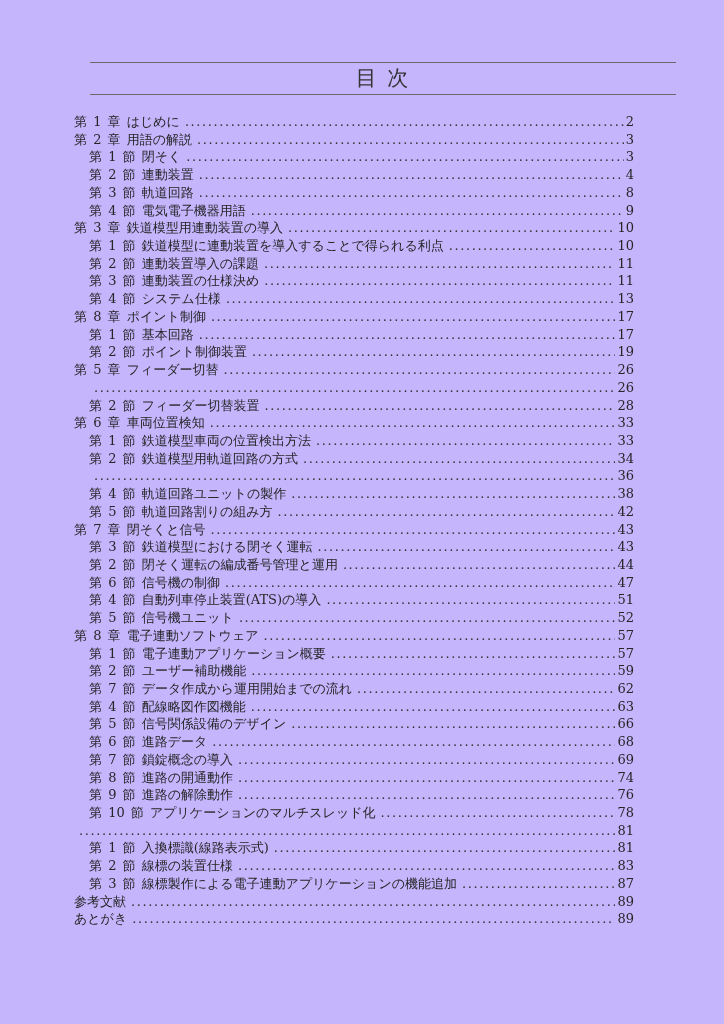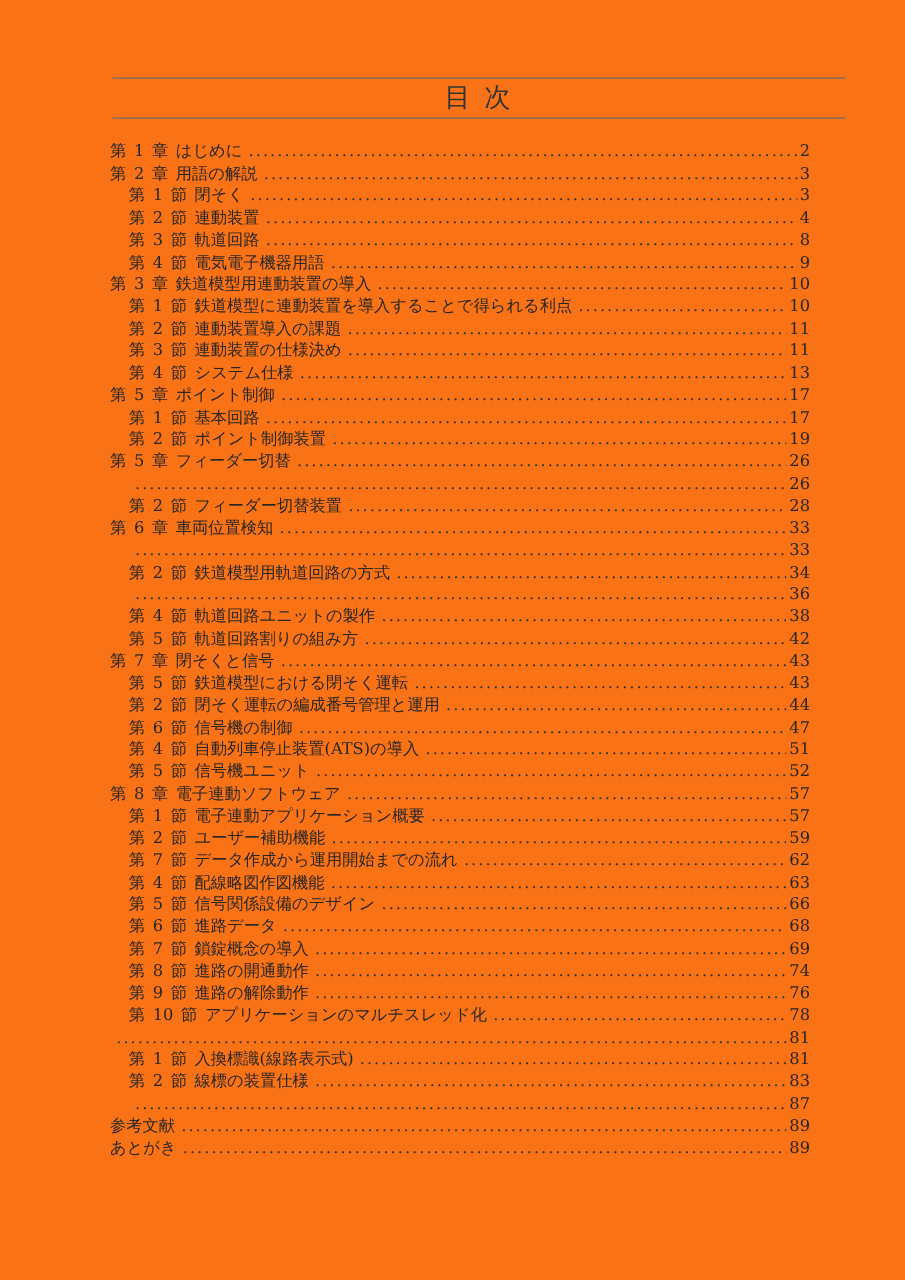--- a/index.html
+++ b/index.html
@@ -1,20 +1,20 @@
 <!DOCTYPE html>
 <html><head>
 <meta charset="utf-8">
 <style>
   html, body { margin: 0; padding: 0; background: #ffffff; }
   .page {
     position: relative;
     width: 724px;
     height: 1024px;
-    background: #f97316;
+    background: #c4b5fd;
     font-family: "DejaVu Serif", "Liberation Serif", serif;
     color: #262626;
     overflow: hidden;
   }
   .toc-header {
     position: absolute;
     left: 90px;
     top: 62px;
     width: 586px;
     border-top: 1.5px solid #6a6a6a;
@@ -22,21 +22,21 @@
   }
   .toc-title {
     text-align: center;
     font-size: 21px;
     line-height: 31px;
     letter-spacing: 2px;
     color: #333333;
   }
   .toc-list {
     position: absolute;
-    left: 88px;
+    left: 74px;
     top: 113px;
     width: 560px;
   }
   .toc-row {
     display: flex;
     align-items: baseline;
     line-height: 17.72px;
     font-size: 13px;
     word-spacing: 2px;
     white-space: nowrap;
@@ -112,21 +112,21 @@
         <span class="toc-label">第 3 節 連動装置の仕様決め</span>
         <span class="toc-dots">................................................................................................................................................................................................................................................</span>
         <span class="toc-page">11</span>
       </div>
       <div class="toc-row lv1">
         <span class="toc-label">第 4 節 システム仕様</span>
         <span class="toc-dots">................................................................................................................................................................................................................................................</span>
         <span class="toc-page">13</span>
       </div>
       <div class="toc-row lv0">
-        <span class="toc-label">第 5 章 ポイント制御</span>
+        <span class="toc-label">第 8 章 ポイント制御</span>
         <span class="toc-dots">................................................................................................................................................................................................................................................</span>
         <span class="toc-page">17</span>
       </div>
       <div class="toc-row lv1">
         <span class="toc-label">第 1 節 基本回路</span>
         <span class="toc-dots">................................................................................................................................................................................................................................................</span>
         <span class="toc-page">17</span>
       </div>
       <div class="toc-row lv1">
         <span class="toc-label">第 2 節 ポイント制御装置</span>
@@ -146,20 +146,21 @@
         <span class="toc-label">第 2 節 フィーダー切替装置</span>
         <span class="toc-dots">................................................................................................................................................................................................................................................</span>
         <span class="toc-page">28</span>
       </div>
       <div class="toc-row lv0">
         <span class="toc-label">第 6 章 車両位置検知</span>
         <span class="toc-dots">................................................................................................................................................................................................................................................</span>
         <span class="toc-page">33</span>
       </div>
       <div class="toc-row lv1">
+        <span class="toc-label">第 1 節 鉄道模型車両の位置検出方法</span>
         <span class="toc-dots">................................................................................................................................................................................................................................................</span>
         <span class="toc-page">33</span>
       </div>
       <div class="toc-row lv1">
         <span class="toc-label">第 2 節 鉄道模型用軌道回路の方式</span>
         <span class="toc-dots">................................................................................................................................................................................................................................................</span>
         <span class="toc-page">34</span>
       </div>
       <div class="toc-row lv1">
         <span class="toc-dots">................................................................................................................................................................................................................................................</span>
@@ -174,21 +175,21 @@
         <span class="toc-label">第 5 節 軌道回路割りの組み方</span>
         <span class="toc-dots">................................................................................................................................................................................................................................................</span>
         <span class="toc-page">42</span>
       </div>
       <div class="toc-row lv0">
         <span class="toc-label">第 7 章 閉そくと信号</span>
         <span class="toc-dots">................................................................................................................................................................................................................................................</span>
         <span class="toc-page">43</span>
       </div>
       <div class="toc-row lv1">
-        <span class="toc-label">第 5 節 鉄道模型における閉そく運転</span>
+        <span class="toc-label">第 3 節 鉄道模型における閉そく運転</span>
         <span class="toc-dots">................................................................................................................................................................................................................................................</span>
         <span class="toc-page">43</span>
       </div>
       <div class="toc-row lv1">
         <span class="toc-label">第 2 節 閉そく運転の編成番号管理と運用</span>
         <span class="toc-dots">................................................................................................................................................................................................................................................</span>
         <span class="toc-page">44</span>
       </div>
       <div class="toc-row lv1">
         <span class="toc-label">第 6 節 信号機の制御</span>
@@ -268,20 +269,21 @@
         <span class="toc-label">第 1 節 入換標識(線路表示式)</span>
         <span class="toc-dots">................................................................................................................................................................................................................................................</span>
         <span class="toc-page">81</span>
       </div>
       <div class="toc-row lv1">
         <span class="toc-label">第 2 節 線標の装置仕様</span>
         <span class="toc-dots">................................................................................................................................................................................................................................................</span>
         <span class="toc-page">83</span>
       </div>
       <div class="toc-row lv1">
+        <span class="toc-label">第 3 節 線標製作による電子連動アプリケーションの機能追加</span>
         <span class="toc-dots">................................................................................................................................................................................................................................................</span>
         <span class="toc-page">87</span>
       </div>
       <div class="toc-row lv0">
         <span class="toc-label">参考文献</span>
         <span class="toc-dots">................................................................................................................................................................................................................................................</span>
         <span class="toc-page">89</span>
       </div>
       <div class="toc-row lv0">
         <span class="toc-label">あとがき</span>

